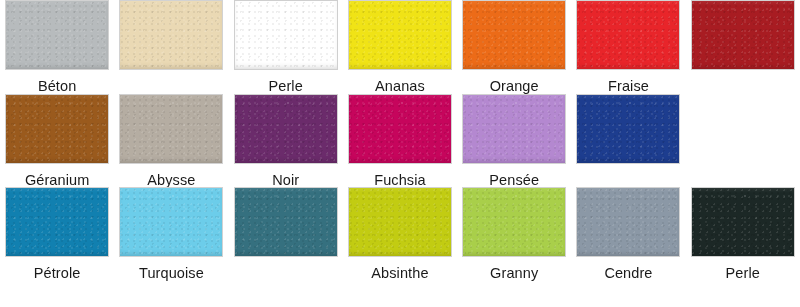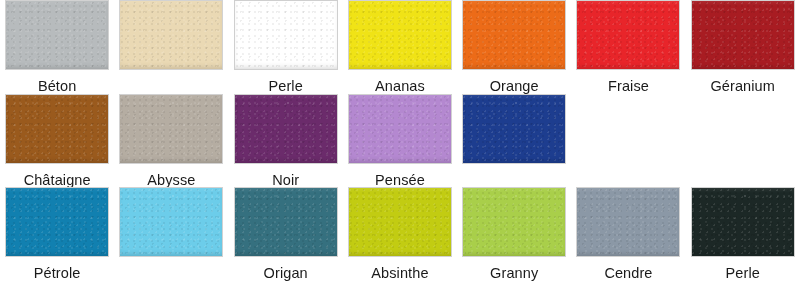--- a/index.html
+++ b/index.html
@@ -104,55 +104,58 @@
       <div class="swatch-cell">
         <div class="swatch-chip" style="background: rgb(236, 107, 24);"></div>
         <div class="swatch-label">Orange</div>
       </div>
       <div class="swatch-cell">
         <div class="swatch-chip" style="background: rgb(232, 37, 42);"></div>
         <div class="swatch-label">Fraise</div>
       </div>
       <div class="swatch-cell">
         <div class="swatch-chip" style="background: rgb(168, 28, 34);"></div>
-        <div class="swatch-label">Géranium</div>
       </div>
     </div>
     <div class="swatch-row">
       <div class="swatch-cell">
         <div class="swatch-chip" style="background: rgb(154, 90, 29);"></div>
-        <div class="swatch-label">Châtaigne</div>
+        <div class="swatch-label">Géranium</div>
       </div>
       <div class="swatch-cell">
         <div class="swatch-chip" style="background: rgb(181, 173, 162);"></div>
         <div class="swatch-label">Abysse</div>
       </div>
       <div class="swatch-cell">
         <div class="swatch-chip" style="background: rgb(107, 43, 107);"></div>
         <div class="swatch-label">Noir</div>
+      </div>
+      <div class="swatch-cell">
+        <div class="swatch-chip" style="background: rgb(198, 5, 92);"></div>
+        <div class="swatch-label">Fuchsia</div>
       </div>
       <div class="swatch-cell">
         <div class="swatch-chip" style="background: rgb(180, 136, 208);"></div>
         <div class="swatch-label">Pensée</div>
       </div>
       <div class="swatch-cell">
         <div class="swatch-chip" style="background: rgb(29, 61, 143);"></div>
       </div>
     </div>
     <div class="swatch-row">
       <div class="swatch-cell">
         <div class="swatch-chip" style="background: rgb(17, 128, 176);"></div>
         <div class="swatch-label">Pétrole</div>
       </div>
       <div class="swatch-cell">
         <div class="swatch-chip" style="background: rgb(108, 205, 234);"></div>
+        <div class="swatch-label">Turquoise</div>
       </div>
       <div class="swatch-cell">
         <div class="swatch-chip" style="background: rgb(53, 112, 127);"></div>
-        <div class="swatch-label">Origan</div>
       </div>
       <div class="swatch-cell">
         <div class="swatch-chip" style="background: rgb(194, 204, 18);"></div>
         <div class="swatch-label">Absinthe</div>
       </div>
       <div class="swatch-cell">
         <div class="swatch-chip" style="background: rgb(169, 207, 74);"></div>
         <div class="swatch-label">Granny</div>
       </div>
       <div class="swatch-cell">

